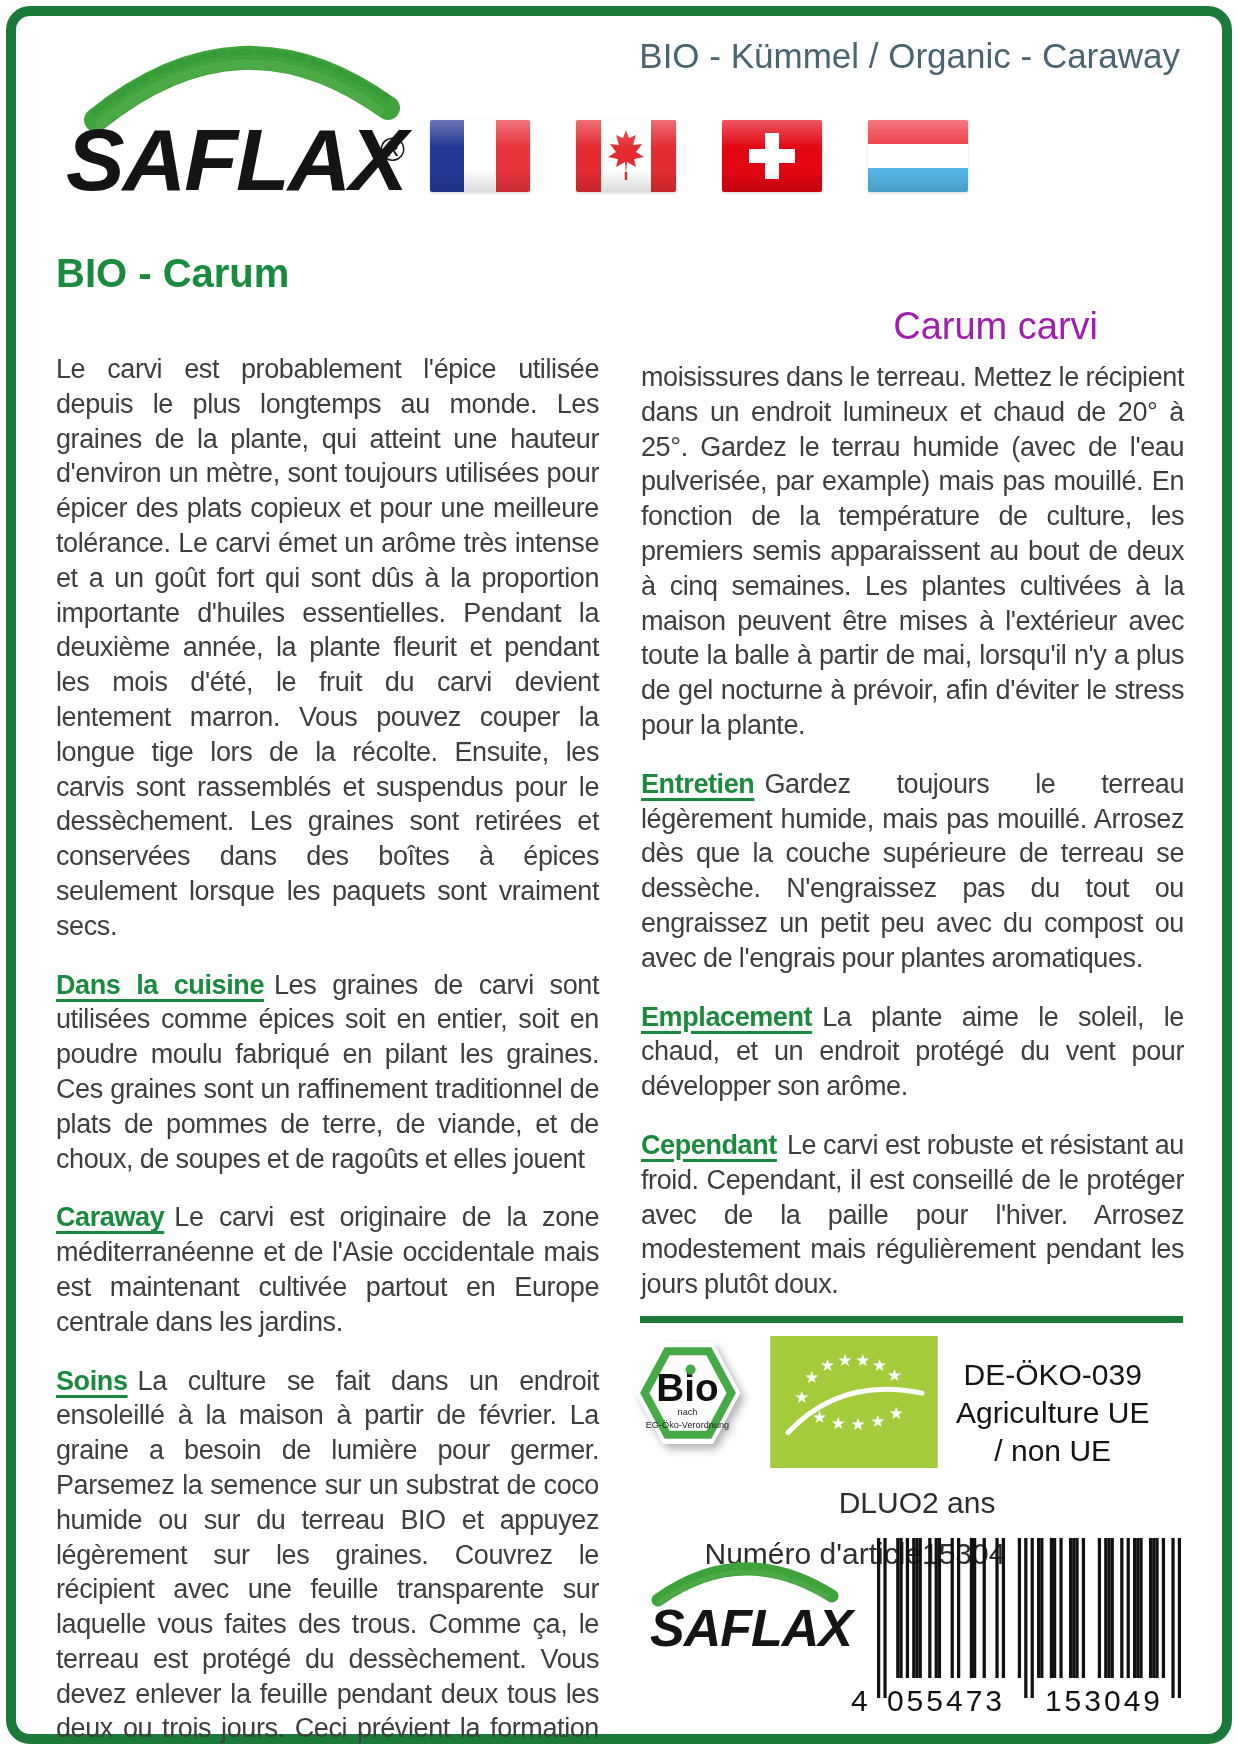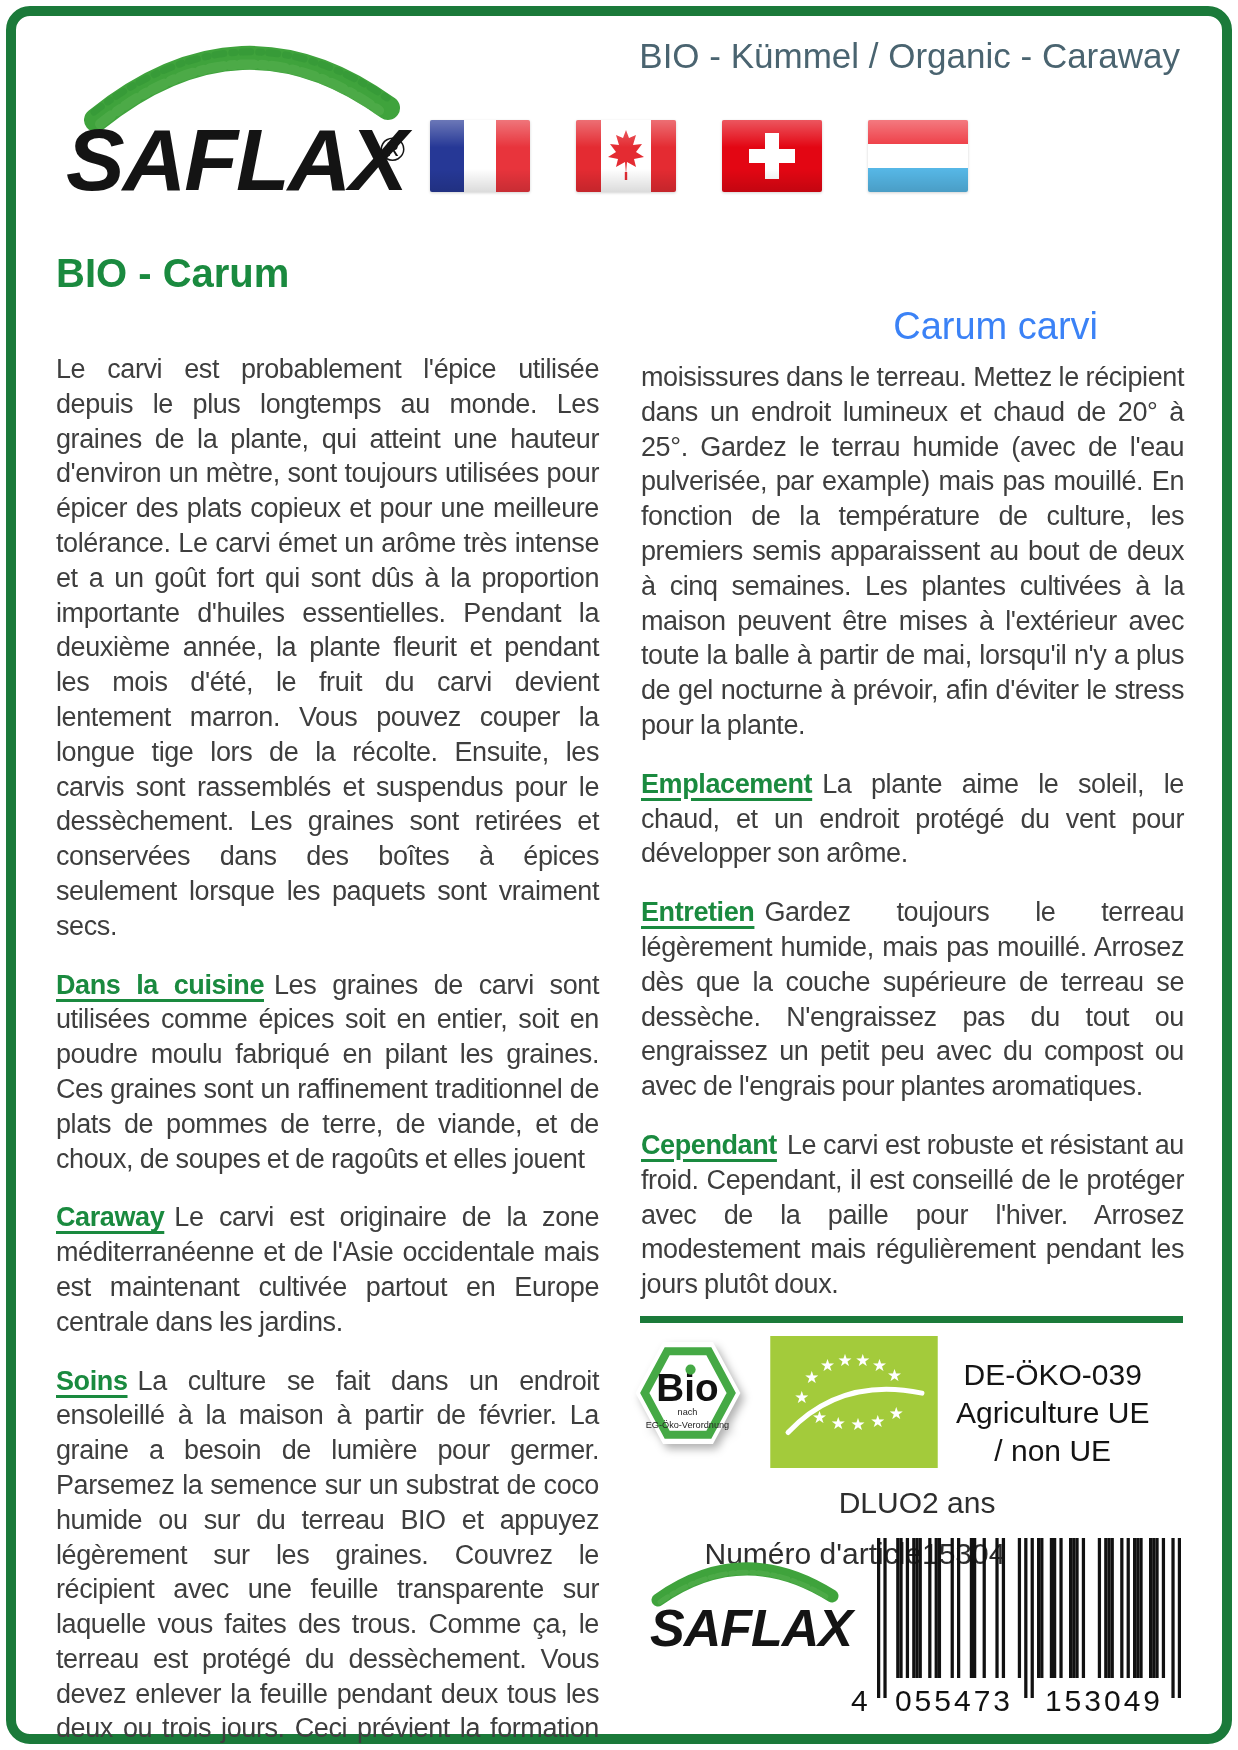--- a/index.html
+++ b/index.html
@@ -16,41 +16,41 @@
 
   .flags{position:absolute;left:430px;top:120px;display:flex;gap:46px;}
   .flag{width:100px;height:72px;position:relative;border-radius:2px;overflow:hidden;box-shadow:0 1px 3px rgba(0,0,0,.18);}
   .flag svg{display:block;}
   .flag::after{content:"";position:absolute;inset:0;background:linear-gradient(180deg,rgba(255,255,255,.32),rgba(255,255,255,0) 38%,rgba(0,0,0,0) 68%,rgba(0,0,0,.14));}
 
   
   .columns{position:absolute;left:56px;top:250px;width:1128px;display:flex;gap:42px;}
   .col{width:543px;}
   h1.title{margin:0 0 56px 0;font-size:40px;line-height:46px;color:#1a8a3f;font-weight:bold;}
-  h2.botanical{margin:54px 86px 12px 0;font-size:38px;line-height:44px;color:#3b82f6;font-weight:normal;text-align:right;}
+  h2.botanical{margin:54px 86px 12px 0;font-size:38px;line-height:44px;color:#a21caf;font-weight:normal;text-align:right;}
   .col p{margin:0 0 24px 0;font-size:27px;line-height:34.8px;letter-spacing:-0.4px;word-spacing:-0.5px;color:#3e3e3e;text-align:justify;text-justify:inter-word;hyphens:auto;}
   .col p:last-child{margin-bottom:0;}
   .sh{color:#1a8a3f;font-weight:bold;text-decoration:underline;text-decoration-thickness:3px;text-underline-offset:5px;margin-right:10px;}
 
   
   .certification{position:absolute;left:640px;top:1316px;width:543px;height:366px;}
   .cert-rule{height:7px;background:#1b7a3a;margin-bottom:13px;}
   .cert-row{display:flex;align-items:flex-start;}
   .bio-hex{filter:drop-shadow(4px 5px 4px rgba(0,0,0,.30));margin-left:-8px;}
   .eu-logo{margin-left:26px;}
   .cert-text{margin-left:18px;margin-top:20px;font-size:30px;line-height:38px;color:#141414;text-align:center;}
   .info-table{margin-top:16px;}
   .info-row{height:51px;font-size:30px;color:#2e2e2e;}
   .info-label{display:inline-block;width:282px;text-align:right;}
   .logo-bottom{position:absolute;left:10px;top:238px;width:210px;}
   .logo-bottom .word{position:absolute;left:0;top:44px;font-size:52px;font-weight:bold;font-style:italic;color:#141414;letter-spacing:-1px;}
   .barcode{position:absolute;left:237px;top:222px;width:306px;height:200px;}
   .bc-digit{position:absolute;top:146px;font-size:30px;color:#111;}
   .bc-first{left:-26px;}
-  .bc-left{left:10px;width:134px;text-align:center;letter-spacing:3px;}
+  .bc-left{left:2px;width:134px;text-align:center;letter-spacing:3px;}
   .bc-right{left:160px;width:134px;text-align:center;letter-spacing:3px;}
 </style>
 </head>
 <body>
 
 <div class="page">
   <div class="frame"></div>
 
   <div class="product-line">BIO - Kümmel / Organic - Caraway</div>
 
@@ -103,22 +103,22 @@
     <div class="col">
       <h1 class="title">BIO - Carum</h1>
       <p>Le carvi est probablement l'épice utilisée depuis le plus longtemps au monde. Les graines de la plante, qui atteint une hauteur d'environ un mètre, sont toujours utilisées pour épicer des plats copieux et pour une meilleure tolérance. Le carvi émet un arôme très intense et a un goût fort qui sont dûs à la proportion importante d'huiles essentielles. Pendant la deuxième année, la plante fleurit et pendant les mois d'été, le fruit du carvi devient lentement marron. Vous pouvez couper la longue tige lors de la récolte. Ensuite, les carvis sont rassemblés et suspendus pour le dessèchement. Les graines sont retirées et conservées dans des boîtes à épices seulement lorsque les paquets sont vraiment secs.</p>
       <p><span class="sh">Dans la cuisine</span><span>Les graines de carvi sont utilisées comme épices soit en entier, soit en poudre moulu fabriqué en pilant les graines. Ces graines sont un raffinement traditionnel de plats de pommes de terre, de viande, et de choux, de soupes et de ragoûts et elles jouent</span></p>
       <p><span class="sh">Caraway</span><span>Le carvi est originaire de la zone méditerranéenne et de l'Asie occidentale mais est maintenant cultivée partout en Europe centrale dans les jardins.</span></p>
       <p><span class="sh">Soins</span><span>La culture se fait dans un endroit ensoleillé à la maison à partir de février. La graine a besoin de lumière pour germer. Parsemez la semence sur un substrat de coco humide ou sur du terreau BIO et appuyez légèrement sur les graines. Couvrez le récipient avec une feuille transparente sur laquelle vous faites des trous. Comme ça, le terreau est protégé du dessèchement. Vous devez enlever la feuille pendant deux tous les deux ou trois jours. Ceci prévient la formation de</span></p>
     </div>
     <div class="col">
       <h2 class="botanical">Carum carvi</h2>
       <p>moisissures dans le terreau. Mettez le récipient dans un endroit lumineux et chaud de 20° à 25°. Gardez le terrau humide (avec de l'eau pulverisée, par example) mais pas mouillé. En fonction de la température de culture, les premiers semis apparaissent au bout de deux à cinq semaines. Les plantes cultivées à la maison peuvent être mises à l'extérieur avec toute la balle à partir de mai, lorsqu'il n'y a plus de gel nocturne à prévoir, afin d'éviter le stress pour la plante.</p>
+      <p><span class="sh">Entretien</span><span>Gardez toujours le terreau légèrement humide, mais pas mouillé. Arrosez dès que la couche supérieure de terreau se dessèche. N'engraissez pas du tout ou engraissez un petit peu avec du compost ou avec de l'engrais pour plantes aromatiques.</span></p>
       <p><span class="sh">Emplacement</span><span>La plante aime le soleil, le chaud, et un endroit protégé du vent pour développer son arôme.</span></p>
-      <p><span class="sh">Entretien</span><span>Gardez toujours le terreau légèrement humide, mais pas mouillé. Arrosez dès que la couche supérieure de terreau se dessèche. N'engraissez pas du tout ou engraissez un petit peu avec du compost ou avec de l'engrais pour plantes aromatiques.</span></p>
       <p><span class="sh">Cependant</span><span>Le carvi est robuste et résistant au froid. Cependant, il est conseillé de le protéger avec de la paille pour l'hiver. Arrosez modestement mais régulièrement pendant les jours plutôt doux.</span></p>
     </div>
   </div>
 
   <div class="certification">
     <div class="cert-rule"></div>
 
     <div class="cert-row">
       <svg class="bio-hex" width="112" height="114" viewBox="0 0 107 112">
         <polygon points="2,56 29,6 78,6 105,56 78,106 29,106" fill="#ffffff"></polygon>

